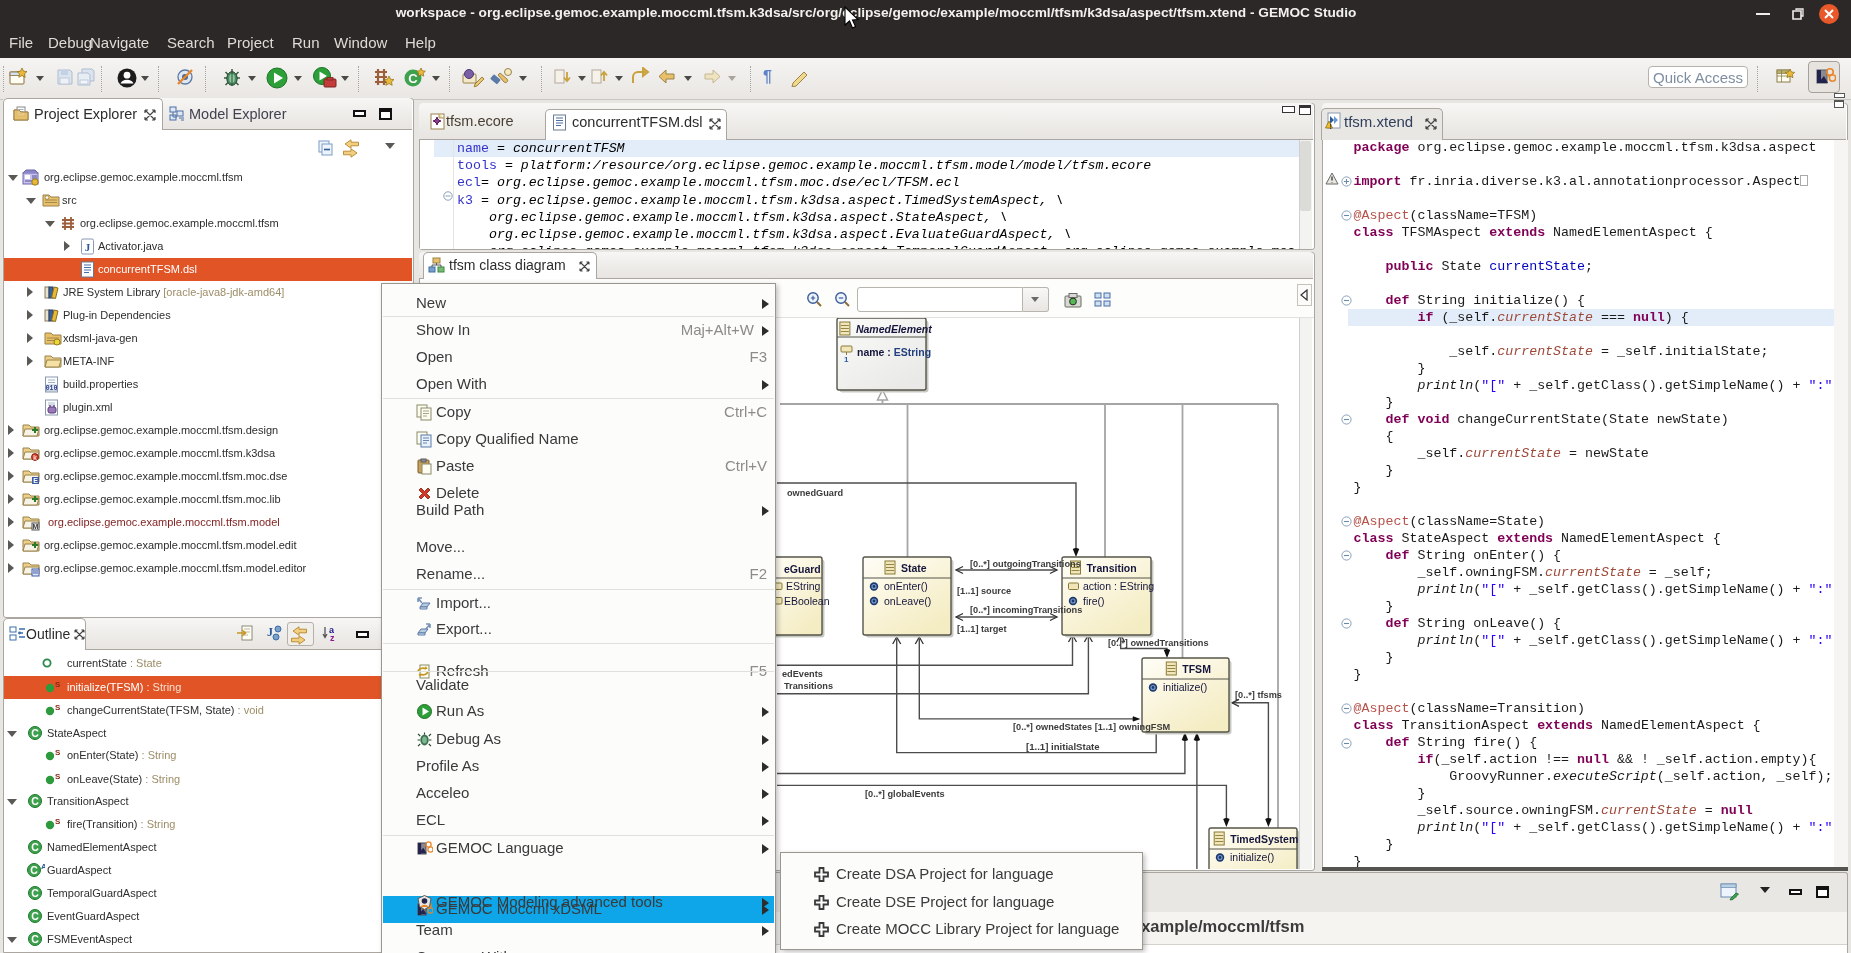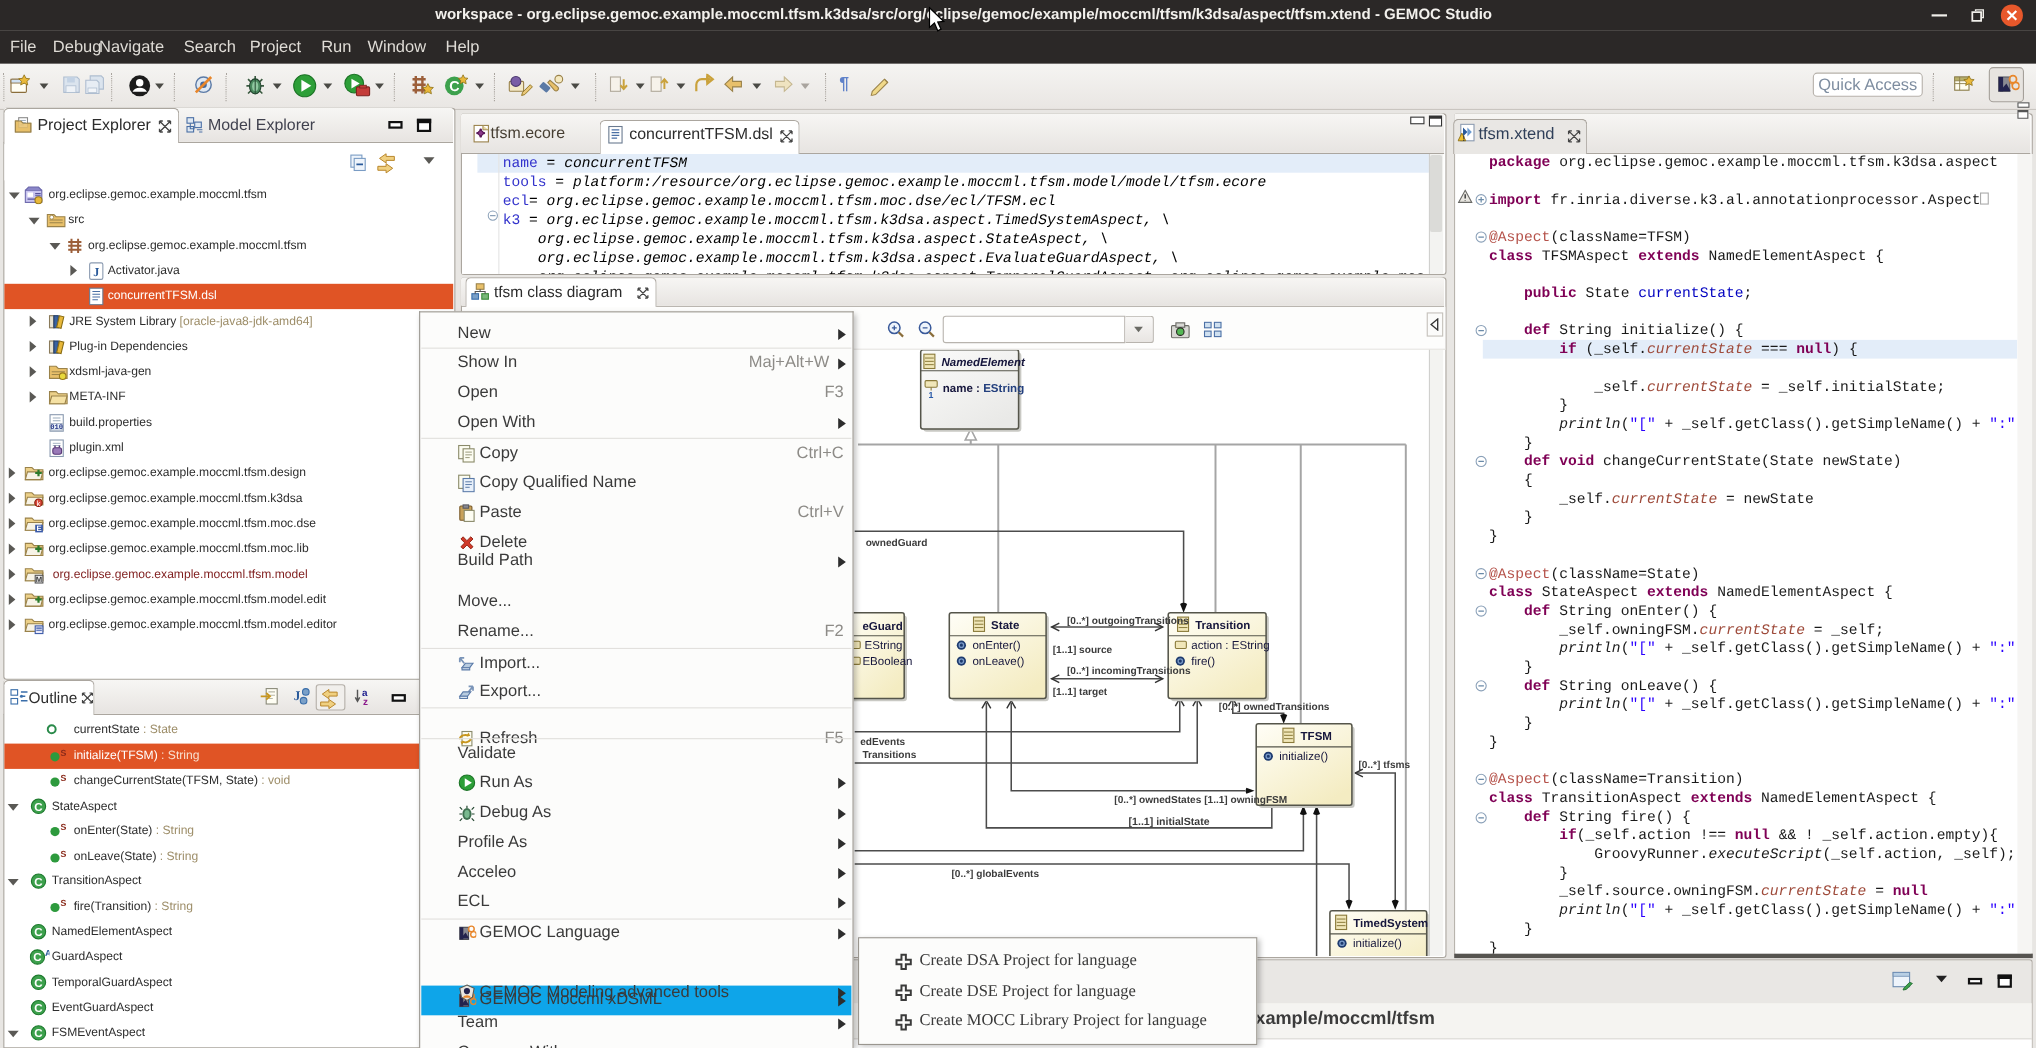--- a/index.html
+++ b/index.html
@@ -35,21 +35,21 @@
 .ref { color:#9e4a3a; font-style:italic; }
 
 #ctxmenu { left:381px; top:283px; width:395px; height:670px; background:#fcfcfb; border:1px solid #9a968f; border-bottom:none; z-index:100; box-shadow:2px 2px 5px rgba(0,0,0,0.25); }
 .mrow { position:absolute; left:1px; right:1px; height:27px; font-size:15px; color:#3a3a3a; }
 .mrow .lbl { position:absolute; left:33px; top:4px; }
 .mrow .lbl2 { position:absolute; left:53px; top:4px; }
 .mrow .sc { position:absolute; right:24px; top:4px; color:#8d8b87; }
 .mrow .sub { position:absolute; right:5px; top:9px; width:0; height:0; border-top:5px solid transparent; border-bottom:5px solid transparent; border-left:7px solid #2d2d2d; }
 .msep { position:absolute; left:1px; right:1px; height:1px; background:#e2e0dd; }
 .mico { position:absolute; left:33px; top:5px; width:17px; height:17px; }
-#submenu { left:780px; top:852px; width:363px; height:98px; background:#fcfcfb; border:1px solid #9a968f; z-index:101; box-shadow:2px 2px 5px rgba(0,0,0,0.25);font-family:Liberation Serif, serif; }
+#submenu { left:780px; top:852px; width:363px; height:98px; background:#fcfcfb; border:1px solid #9a968f; z-index:101; box-shadow:2px 2px 5px rgba(0,0,0,0.25); }
 .smrow { position:absolute; left:1px; width:358px; height:27px; font-size:15px; color:#3a3a3a; white-space:nowrap; }
 </style>
 </head>
 <body>
 <div class="abs" id="titlebar"></div>
 <div class="abs" id="titletext">workspace - org.eclipse.gemoc.example.moccml.tfsm.k3dsa/src/org/eclipse/gemoc/example/moccml/tfsm/k3dsa/aspect/tfsm.xtend - GEMOC Studio</div>
 <div class="abs" style="left:1756px;top:13px;width:14px;height:2px;background:#f0eeea;"></div>
 <svg class="abs" style="left:1789px;top:6px" width="16" height="16">
     <path d="M4 5 h8 v8 h-8 z" fill="none" stroke="#f0eeea" stroke-width="1.6"></path>
     <path d="M7 4 v-1 h7 v7 h-2" fill="none" stroke="#f0eeea" stroke-width="1.3"></path>

